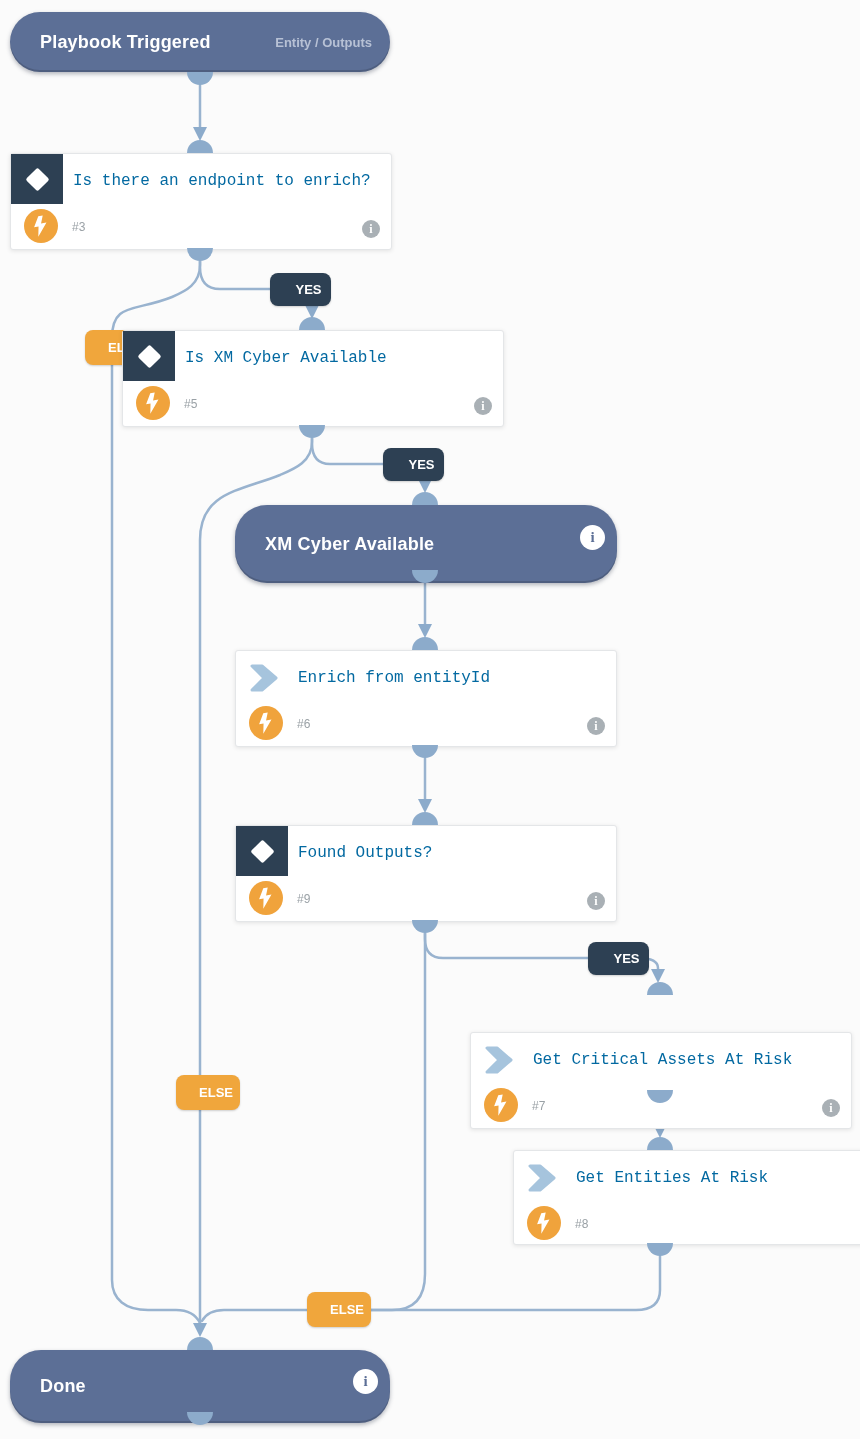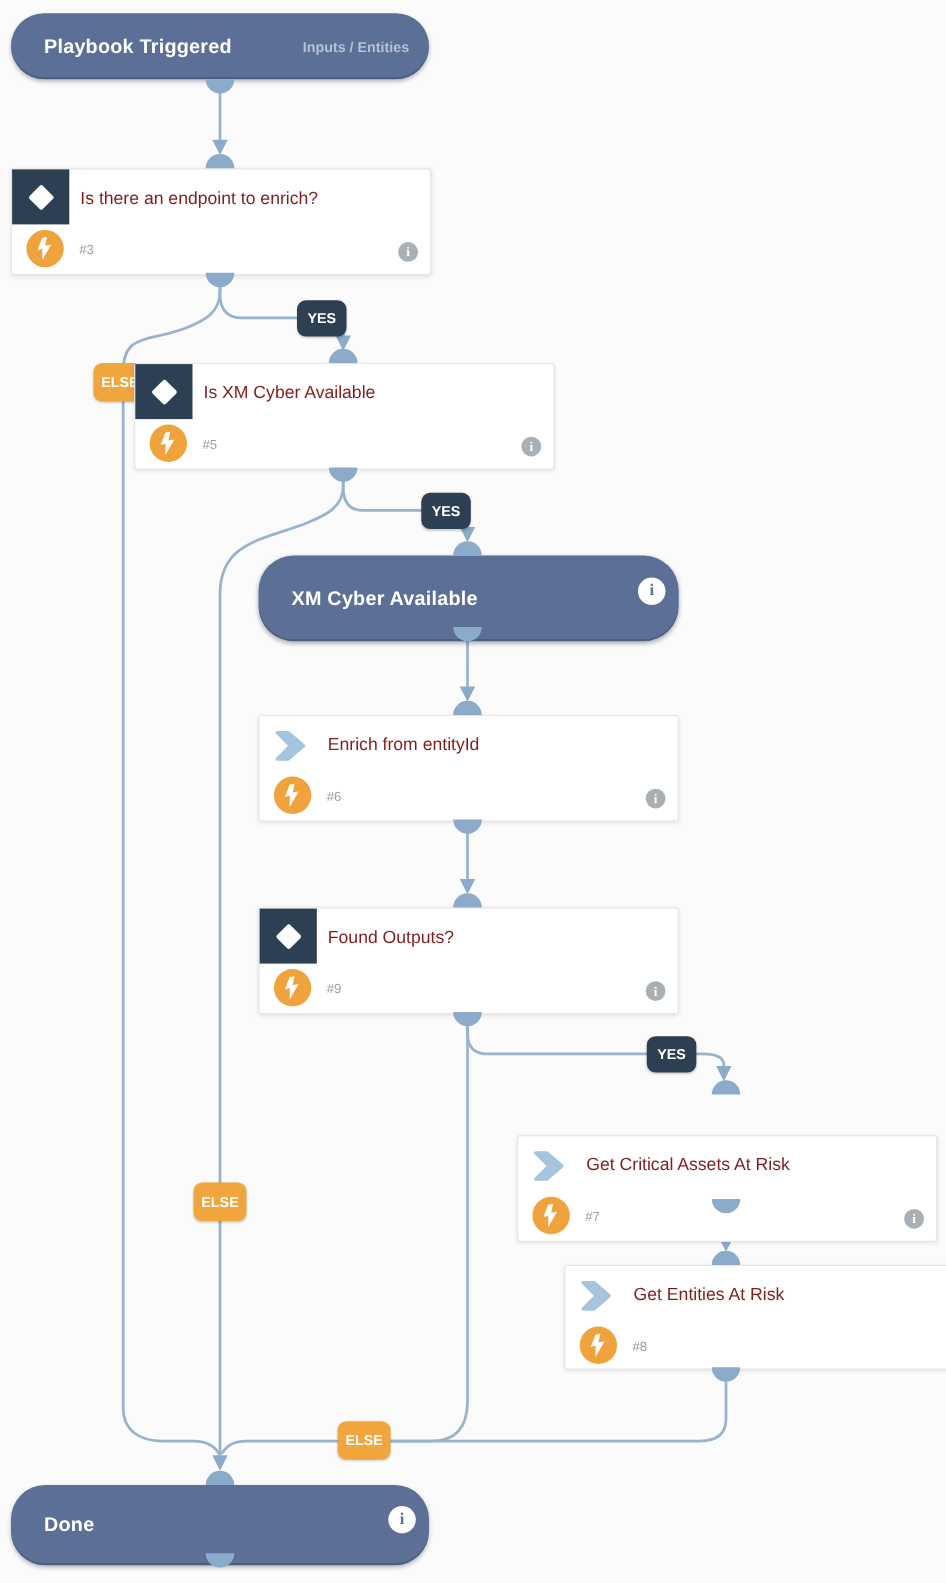--- a/index.html
+++ b/index.html
@@ -40,37 +40,38 @@
     position:absolute;width:380px;background:#fff;border:1px solid #e4e6e8;
     border-radius:3px;box-shadow:0 1px 4px rgba(0,0,0,.10);z-index:2;
   }
   .card.h95{height:95px;} .card.h93{height:93px;margin-left:43px;}
   .icon-square{
     position:absolute;left:0;top:0;width:52px;height:50px;background:var(--badge-dark);
     display:flex;align-items:center;justify-content:center;
   }
   .diamond{width:17px;height:17px;background:#fff;border-radius:2px;transform:rotate(45deg);}
   .chevron-wrap{position:absolute;left:14px;top:13px;width:28px;height:28px;}
-  .card-title{position:absolute;left:62px;top:18px;font-size:16px;color:#7f1d1d;white-space:nowrap;}
+  .card-title{position:absolute;left:62px;top:18px;font-size:16px;color:#0369a1;white-space:nowrap;font-family:Liberation Mono, monospace;}
   .bolt-circle{
     position:absolute;left:13px;top:55px;width:34px;height:34px;border-radius:50%;
     background:var(--bolt-orange);display:flex;align-items:center;justify-content:center;
   }
   .task-num{position:absolute;left:61px;top:66px;font-size:12px;color:#9aa1a6;}
   .info-grey{
     position:absolute;right:11px;top:66px;width:18px;height:18px;border-radius:50%;
     background:#a9b0b5;color:#fff;font-family:"Liberation Serif",serif;font-weight:700;
     font-size:12px;text-align:center;line-height:18px;
   }
 
   
   .badge{
     position:absolute;color:#fff;font-weight:700;font-size:13px;z-index:1;
     display:flex;align-items:center;justify-content:center;border-radius:8px;
     box-shadow:0 1px 2px rgba(0,0,0,.18);
+    padding-left:16px;
   }
   .badge.yes{background:var(--badge-dark);width:45px;height:33px;}
   .badge.else{background:var(--badge-orange);width:48px;height:35px;}
 
   
   .dome{position:absolute;width:26px;height:13px;background:var(--connector);z-index:3;}
   .dome.up{border-radius:13px 13px 0 0;}
   .dome.down{border-radius:0 0 13px 13px;}
 </style>
 </head>
@@ -114,21 +115,21 @@
     </div>
   <div class="badge else" style="left:176px;top:1075px">
       <span>ELSE</span>
     </div>
   <div class="badge else" style="left:307px;top:1292px">
       <span>ELSE</span>
     </div>
 
   <div class="pill" style="left:10px;top:12px;width:380px;height:60px;border-radius:30px">
     <span class="pill-title">Playbook Triggered</span>
-    <span class="io-label">Inputs / Entities</span>
+    <span class="io-label">Entity / Outputs</span>
   </div>
 
   <div class="card h95" style="left:10px;top:153px">
     <div class="icon-square">
         <div class="diamond"></div>
       </div>
     <span class="card-title">Is there an endpoint to enrich?</span>
     <div class="bolt-circle">
       <svg width="20" height="22" viewBox="0 0 20 22" style="transform:rotate(-10deg)">
           <path d="M9 1 L3 11 H7.5 L5.5 21 L16 8.5 H10.5 L13.5 1 Z" fill="#fff"></path>

